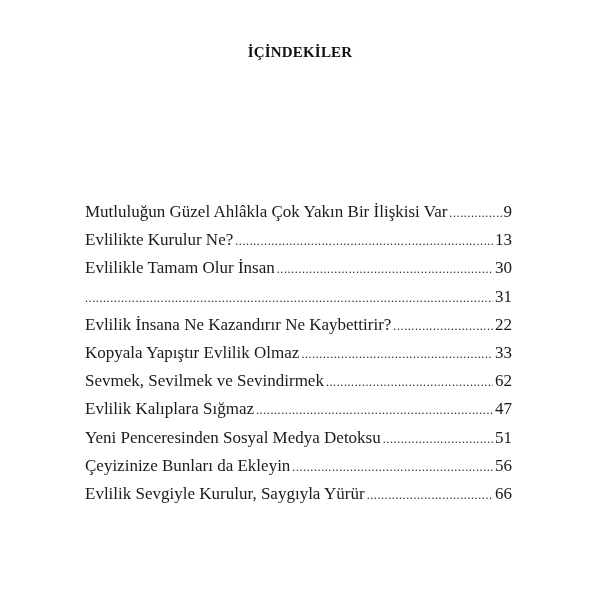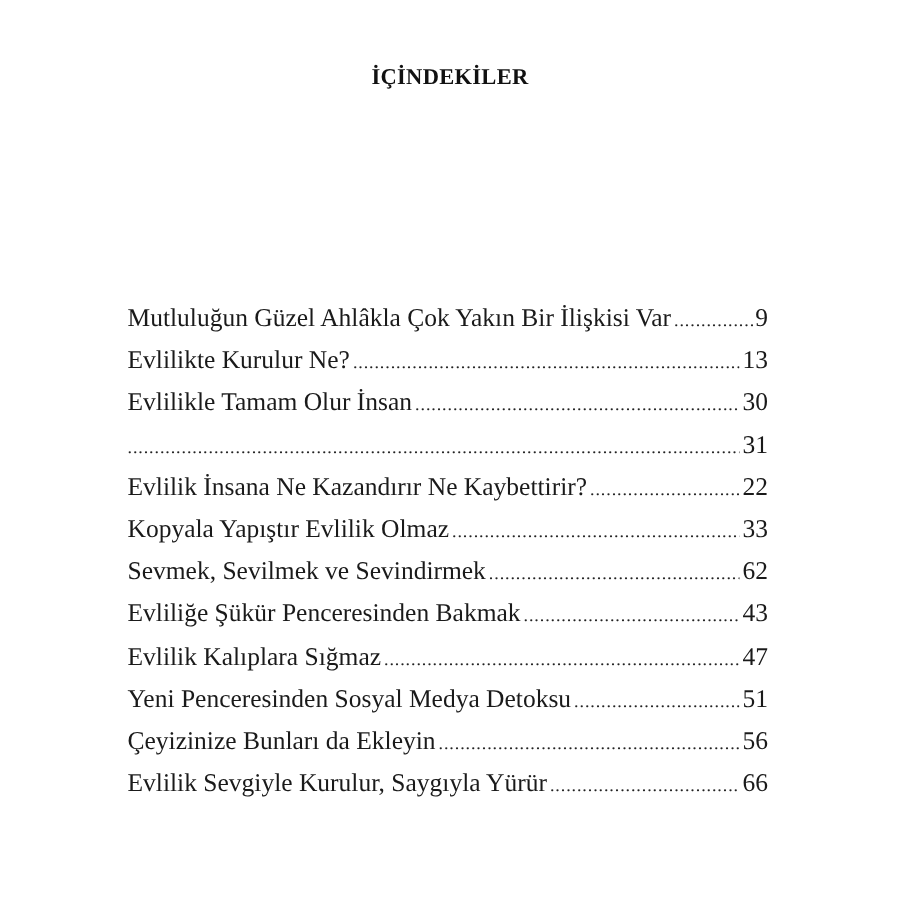--- a/index.html
+++ b/index.html
@@ -98,25 +98,20 @@
     <span class="toc-title">Kopyala Yapıştır Evlilik Olmaz</span>
     <span class="toc-leader"></span>
     <span class="toc-page">33</span>
   </li>
   <li class="toc-entry">
     <span class="toc-title">Sevmek, Sevilmek ve Sevindirmek</span>
     <span class="toc-leader"></span>
     <span class="toc-page">62</span>
   </li>
   <li class="toc-entry">
-    <span class="toc-title">Evliliğe Şükür Penceresinden Bakmak</span>
-    <span class="toc-leader"></span>
-    <span class="toc-page">43</span>
-  </li>
-  <li class="toc-entry">
     <span class="toc-title">Evlilik Kalıplara Sığmaz</span>
     <span class="toc-leader"></span>
     <span class="toc-page">47</span>
   </li>
   <li class="toc-entry">
     <span class="toc-title">Yeni Penceresinden Sosyal Medya Detoksu</span>
     <span class="toc-leader"></span>
     <span class="toc-page">51</span>
   </li>
   <li class="toc-entry">

